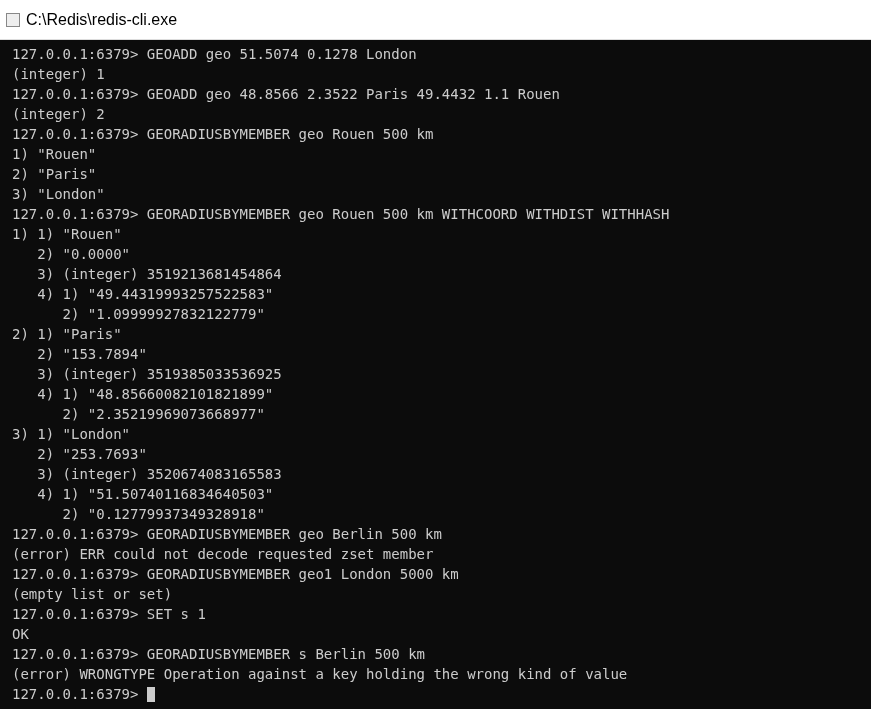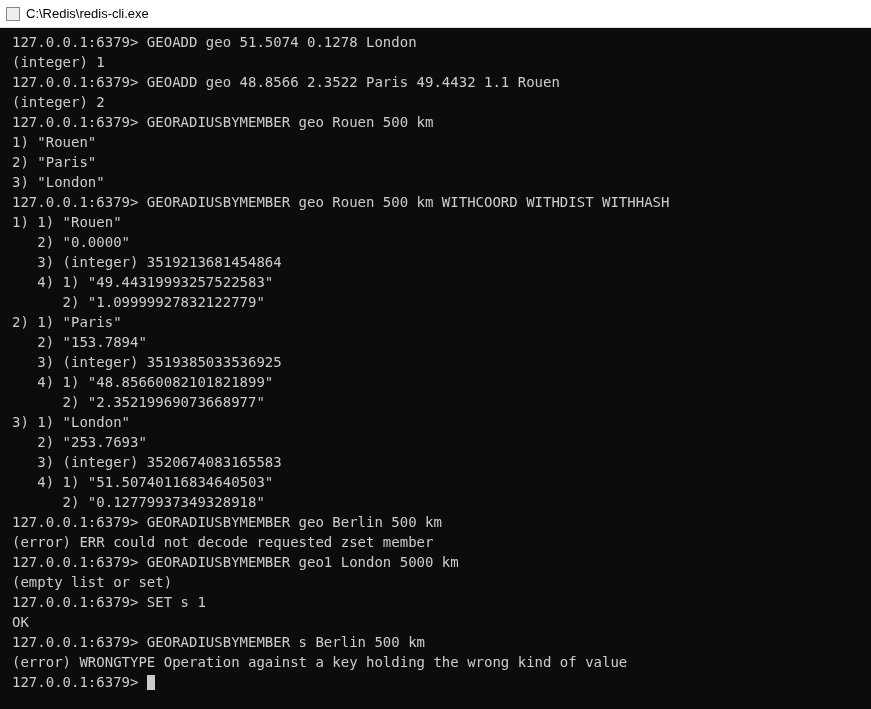--- a/index.html
+++ b/index.html
@@ -12,22 +12,22 @@
       background: #fff;
       width: 871px;
     }
     .title-bar {
       background: #ffffff;
       border-bottom: 1px solid #ddd;
       padding: 4px 6px;
       display: flex;
       align-items: center;
       gap: 6px;
-      font-size: 13px;
-      height: 28px;
+      font-size: 16px;
+      height: 40px;
     }
     .title-bar-icon {
       width: 14px;
       height: 14px;
       border: 1px solid #888;
       background: #eee;
       display: inline-block;
     }
     .terminal {
       background: #0c0c0c;

